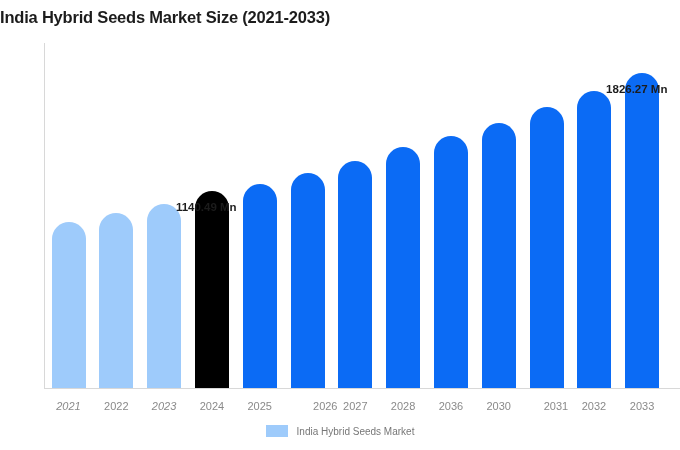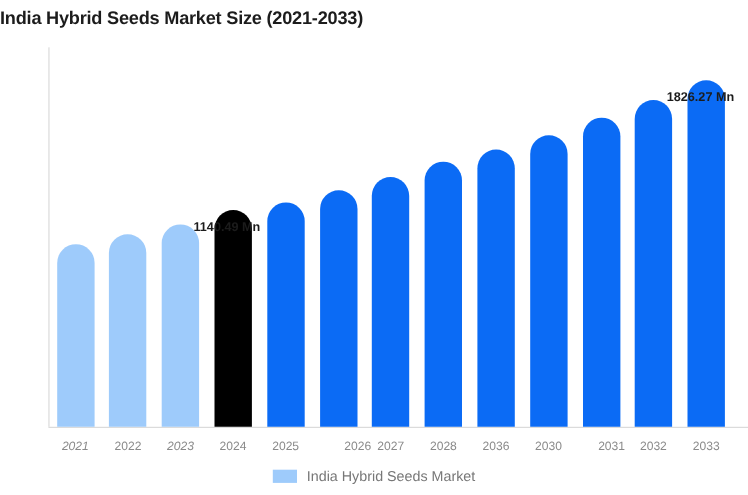--- a/index.html
+++ b/index.html
@@ -110,21 +110,21 @@
     align-items: center;
     justify-content: center;
     gap: 9px;
   }
   .legend-swatch {
     width: 22px;
     height: 12px;
     background: #9ecbfb;
   }
   .legend-label {
-    font-size: 13px;
+    font-size: 10px;
     color: #777777;
   }
 </style>
 </head>
 <body>
 
 <div id="chart-root">
 
   <div class="chart-title">India Hybrid Seeds Market Size (2021-2033)</div>
 

